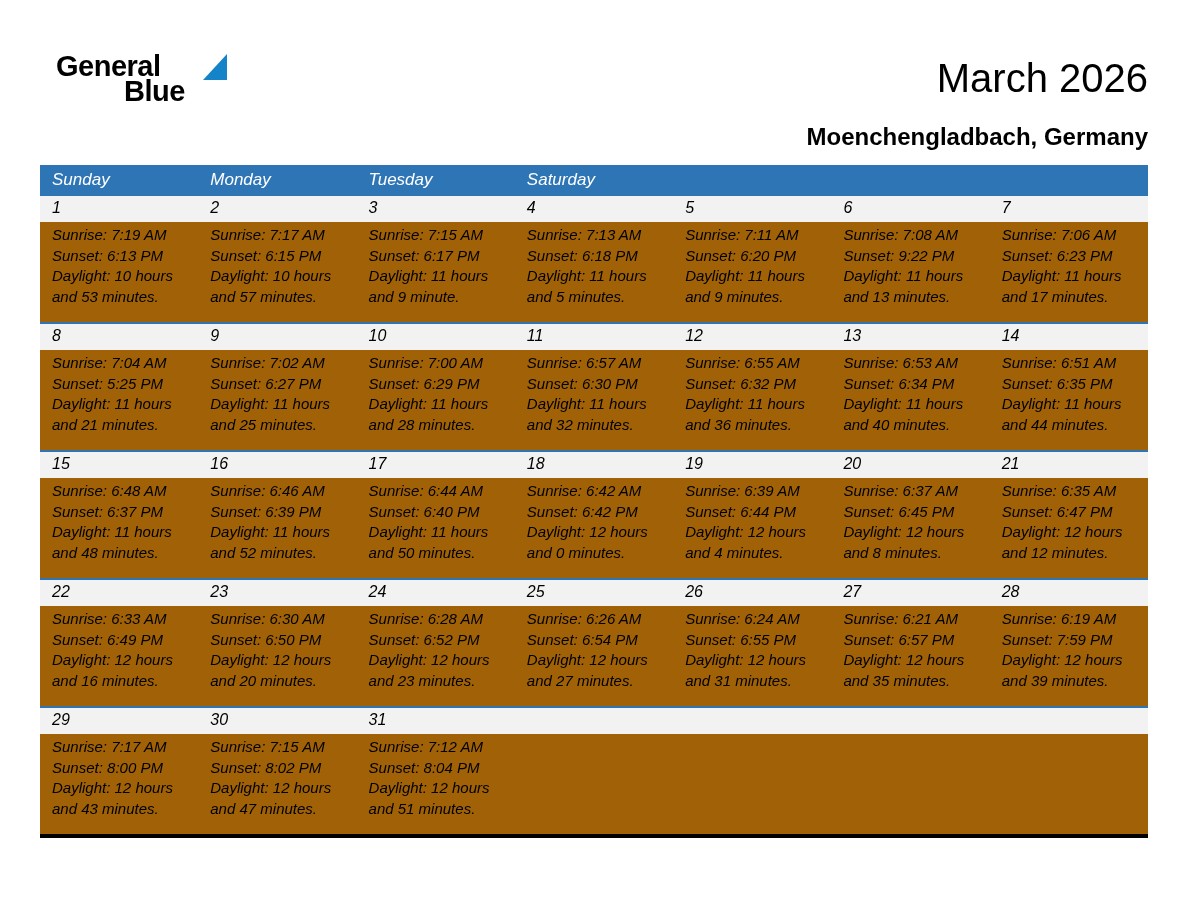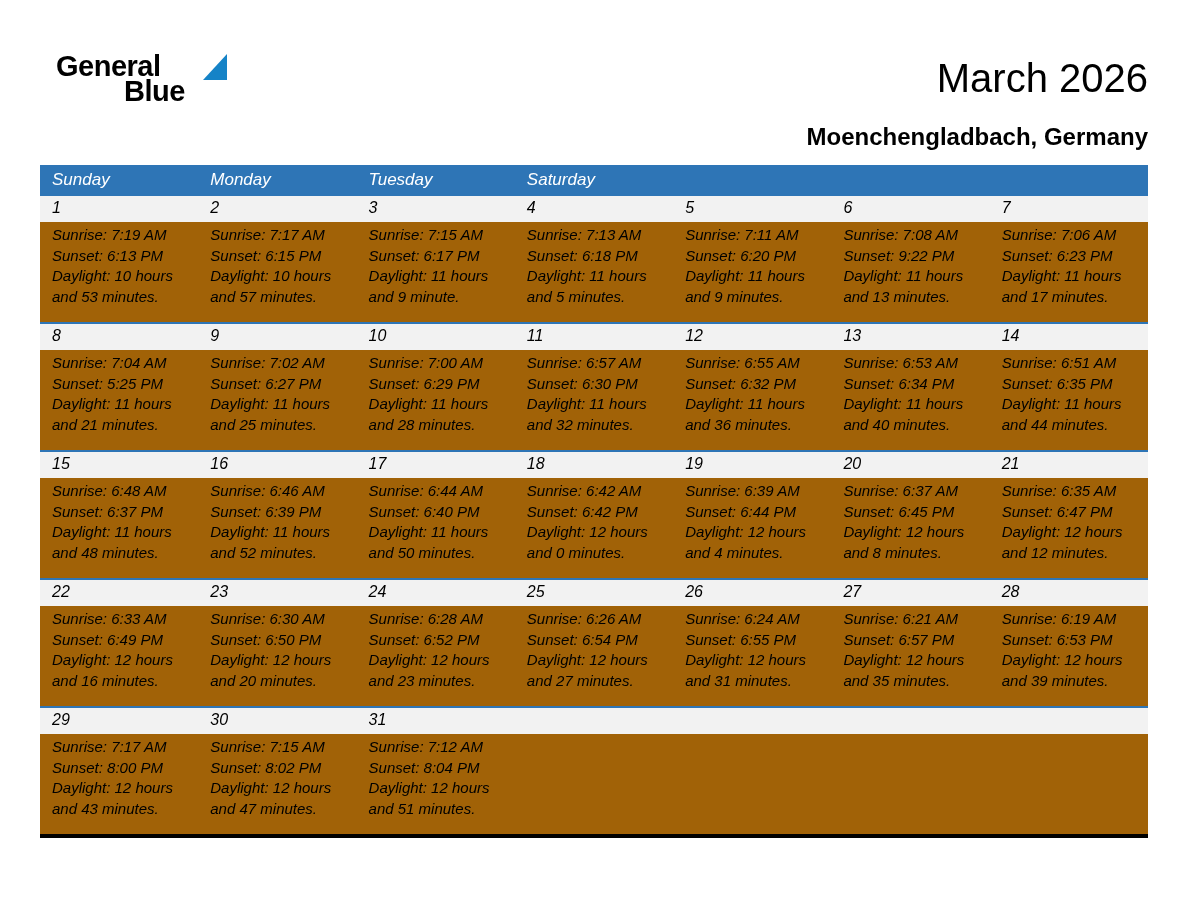--- a/index.html
+++ b/index.html
@@ -373,21 +373,21 @@
               <div class="day-line">Sunrise: 6:21 AM</div>
               <div class="day-line">Sunset: 6:57 PM</div>
               <div class="day-line">Daylight: 12 hours</div>
               <div class="day-line">and 35 minutes.</div>
             </div>
           </div>
           <div class="day-cell">
             <div class="day-number">28</div>
             <div class="day-body">
               <div class="day-line">Sunrise: 6:19 AM</div>
-              <div class="day-line">Sunset: 6:53 PM</div>
+              <div class="day-line">Sunset: 7:59 PM</div>
               <div class="day-line">Daylight: 12 hours</div>
               <div class="day-line">and 39 minutes.</div>
             </div>
           </div>
         </div>
         <div class="week-row">
           <div class="day-cell">
             <div class="day-number">29</div>
             <div class="day-body">
               <div class="day-line">Sunrise: 7:17 AM</div>

